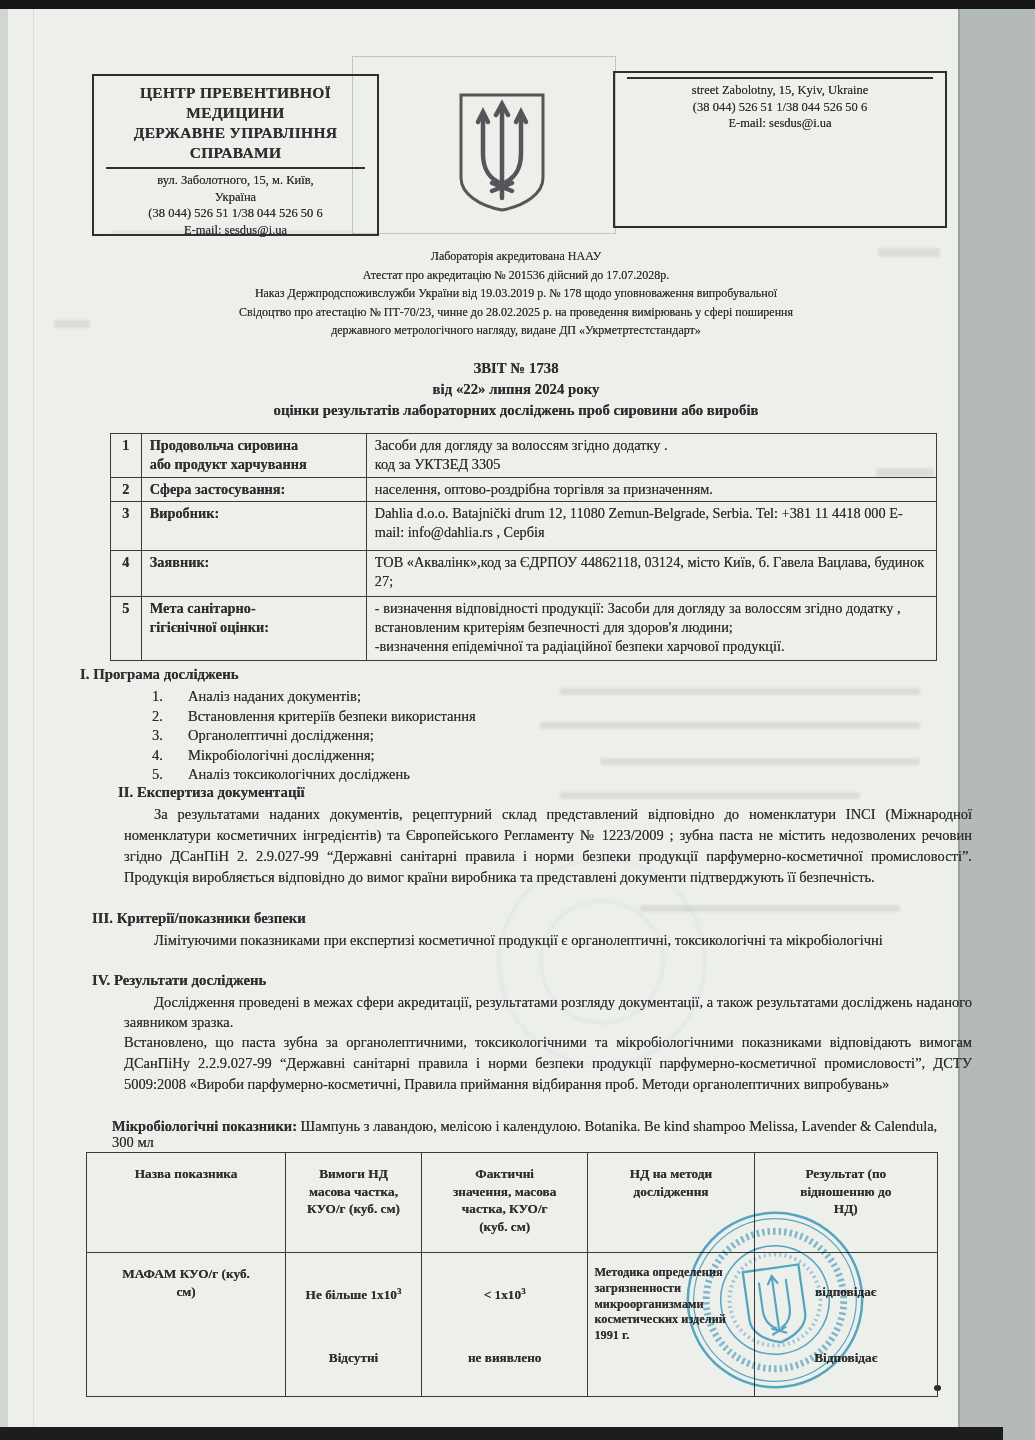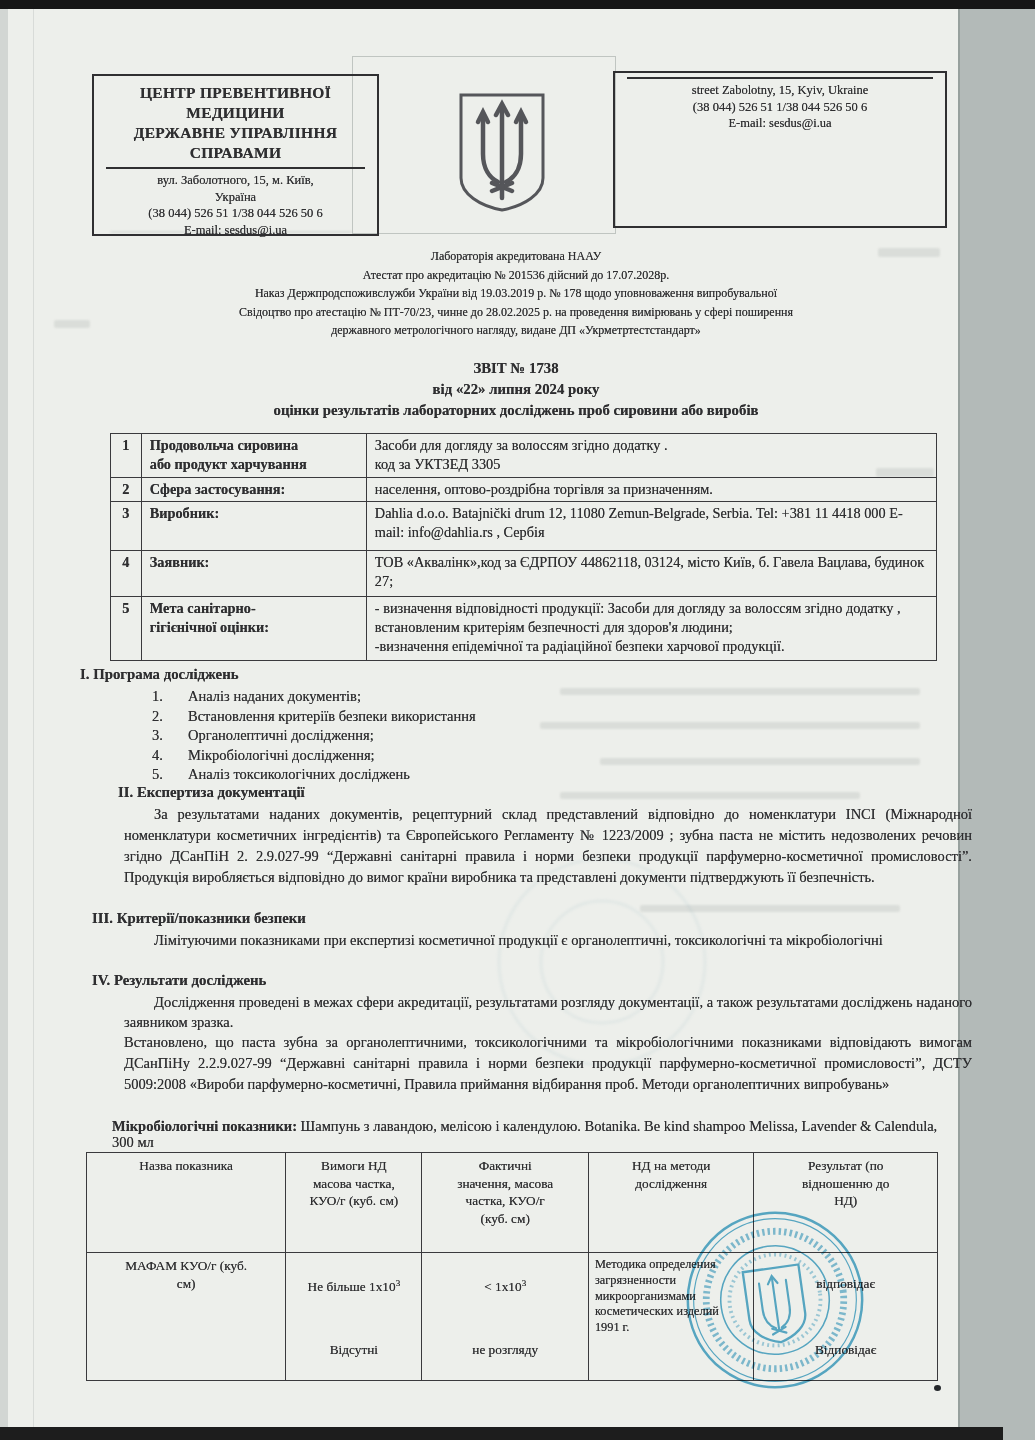--- a/index.html
+++ b/index.html
@@ -23,21 +23,21 @@
   .center{text-align:center;}
   
   .hbox{border:2px solid #2f2f31;text-align:center;background:transparent;}
   .hbox-title{font-weight:bold;font-size:15.5px;line-height:20px;letter-spacing:.3px;padding-top:7px;}
   .hbox-rule{border-top:2px solid #2f2f31;margin:4px 12px 3px 12px;}
   .hbox-small{font-size:12.5px;line-height:16.5px;}
   
   table{border-collapse:collapse;}
   .doc-table td{border:1.6px solid #3a3a3d;font-size:14.3px;line-height:19px;padding:2px 8px;vertical-align:top;white-space:pre-line;}
   .doc-table .numcol{text-align:center;font-weight:bold;padding:2px 2px;}
-  .res-table td{border:1.6px solid #3a3a3d;font-size:13.3px;line-height:17.5px;padding:4px 6px;vertical-align:top;white-space:pre-line;}
+  .res-table td{border:1.6px solid #3a3a3d;font-size:13.3px;line-height:17.5px;padding:12px 6px;vertical-align:top;white-space:pre-line;font-weight:bold;}
   .res-head{text-align:center;}
   .stack{display:flex;flex-direction:column;justify-content:space-between;align-items:center;height:100%;}
   
   .par{font-size:14.5px;line-height:21px;text-align:justify;margin-left:32px;}
   .indent{text-indent:30px;}
   .sec-h{font-weight:bold;font-size:14.8px;}
   .list-line{font-size:14.5px;line-height:19.5px;display:flex;}
   .list-num{width:36px;}
   sup{font-size:9px;}
 </style>
@@ -215,21 +215,21 @@
 см)</td>
       <td>
         <div class="stack" style="height:84px;">
           <div><span>Не більше 1х10</span><sup>3</sup></div>
           <div>Відсутні</div>
         </div>
       </td>
       <td>
         <div class="stack" style="height:84px;">
           <div><span>&lt; 1х10</span><sup>3</sup></div>
-          <div>не розгляду</div>
+          <div>не виявлено</div>
         </div>
       </td>
       <td style="font-size:12.3px;line-height:15.8px;margin-left:42px;">Методика определения
 загрязненности
 микроорганизмами
 косметических изделий
 1991 г.</td>
       <td>
         <div class="stack" style="height:84px;">
           <div>відповідає</div>

